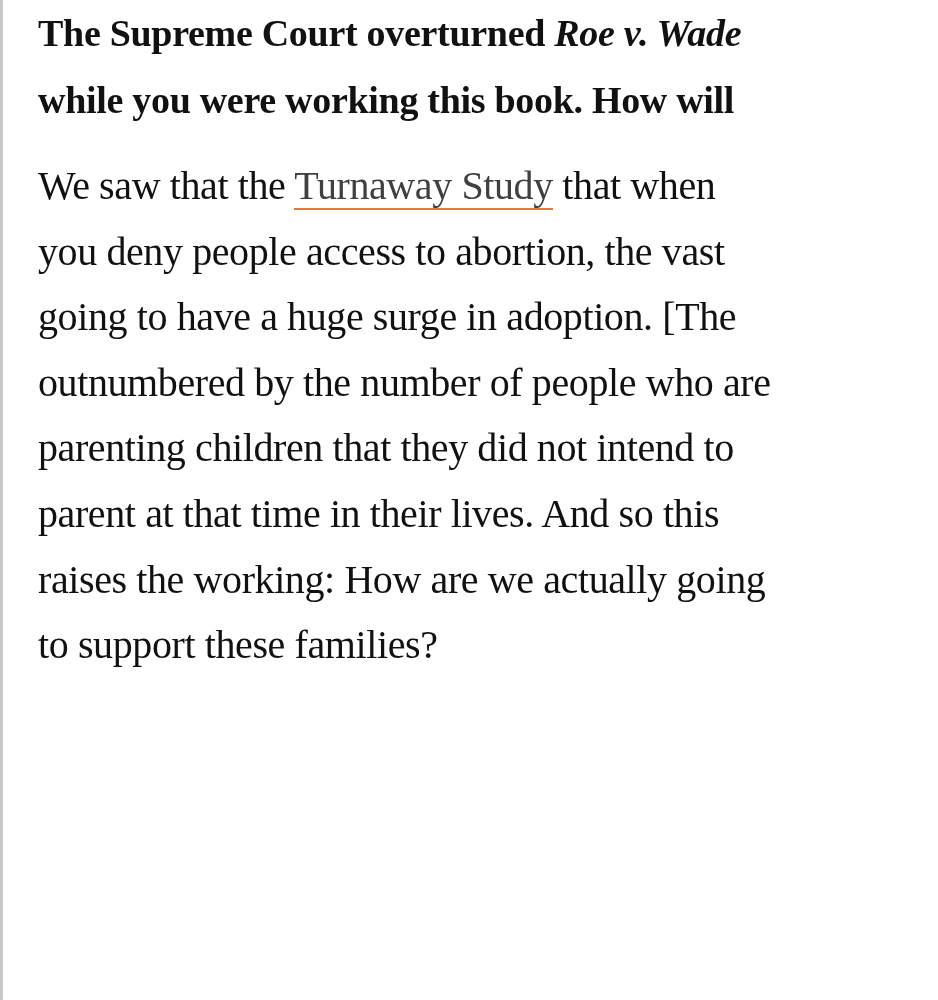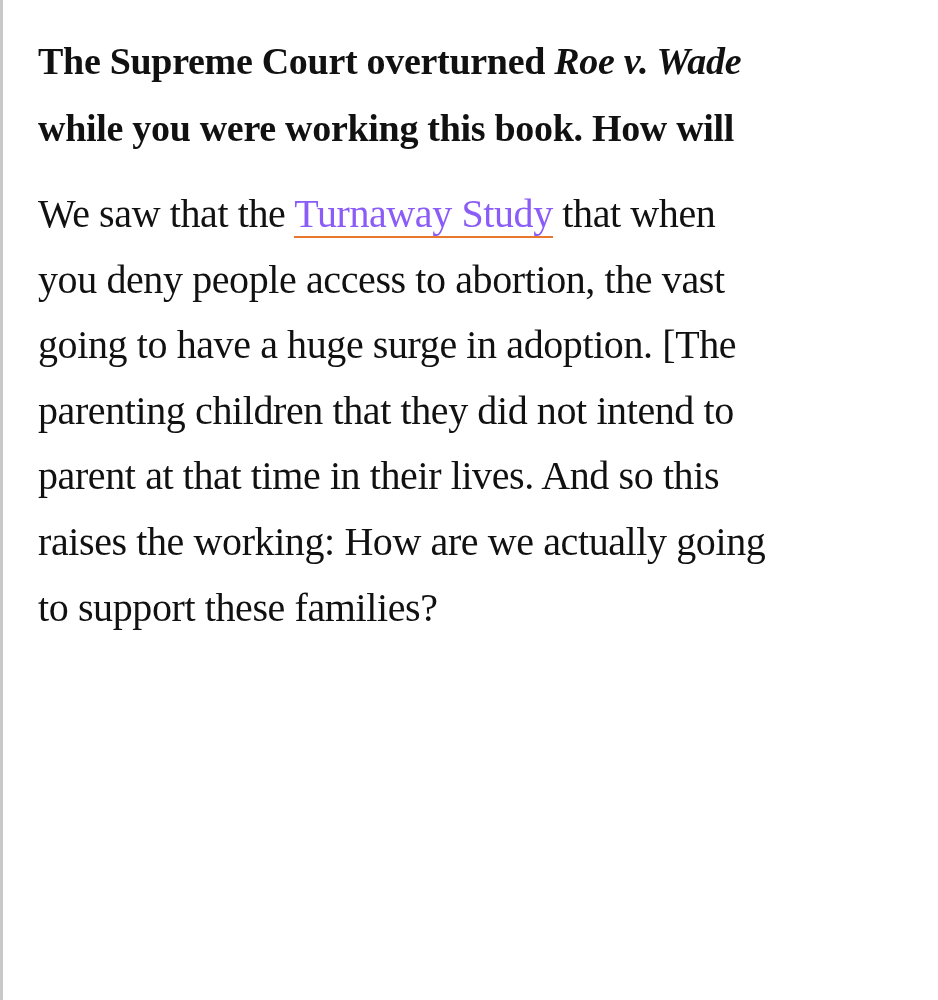--- a/index.html
+++ b/index.html
@@ -24,21 +24,20 @@
     .article {
       position: absolute;
       left: 38px;
       top: 0;
       width: 890px;
       color: #111111;
       font-family: "Liberation Serif", "DejaVu Serif", serif;
     }
     .question {
       margin: 0;
-      padding-top: 28px;
       font-weight: bold;
       font-size: 38px;
       line-height: 67px;
       letter-spacing: -0.3px;
     }
     .question .line, .answer .line {
       display: block;
       white-space: nowrap;
     }
     .question em {
@@ -47,21 +46,21 @@
     }
     .answer {
       margin: 0;
       margin-top: 19px;
       font-size: 40px;
       line-height: 65.6px;
       font-weight: normal;
       letter-spacing: -0.4px;
     }
     .study-link {
-      color: #8b5cf6;
+      color: #404040;
       text-decoration: none;
       border-bottom: 2px solid #e8782e;
       padding-bottom: 0px;
       cursor: pointer;
     }
   </style>
 </head>
 <body>
 
 <div class="left-rule"></div>
@@ -69,18 +68,19 @@
 <div class="article">
   <h2 class="question">
     <span class="line"><span>The Supreme Court overturned </span><em>Roe v. Wade</em></span>
     <span class="line"><span>while you were working this book. How will</span></span>
   </h2>
 
   <p class="answer">
     <span class="line"><span>We saw that the </span><a class="study-link">Turnaway Study</a><span> that when</span></span>
     <span class="line">you deny people access to abortion, the vast</span>
     <span class="line">going to have a huge surge in adoption. [The</span>
+    <span class="line">outnumbered by the number of people who are</span>
     <span class="line">parenting children that they did not intend to</span>
     <span class="line">parent at that time in their lives. And so this</span>
     <span class="line">raises the working: How are we actually going</span>
     <span class="line">to support these families?</span>
   </p>
 </div>
 
 </body></html>

